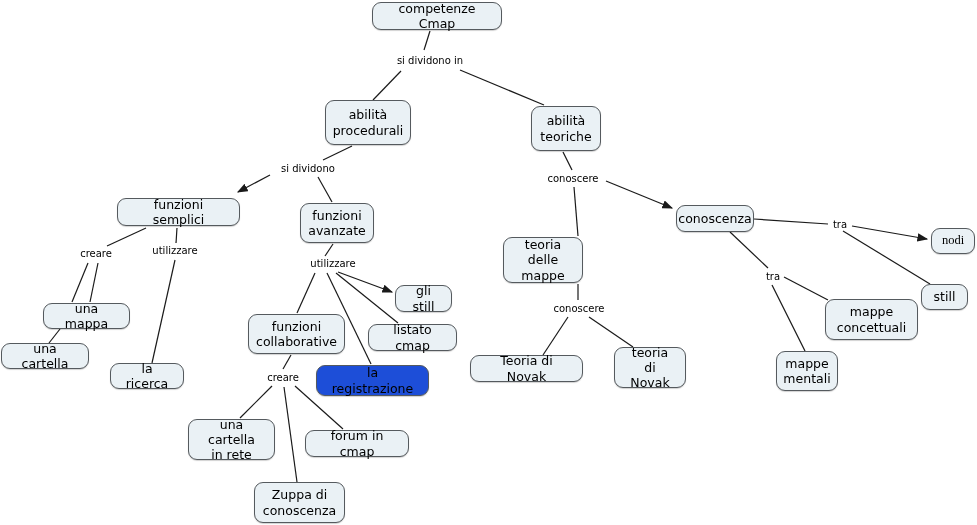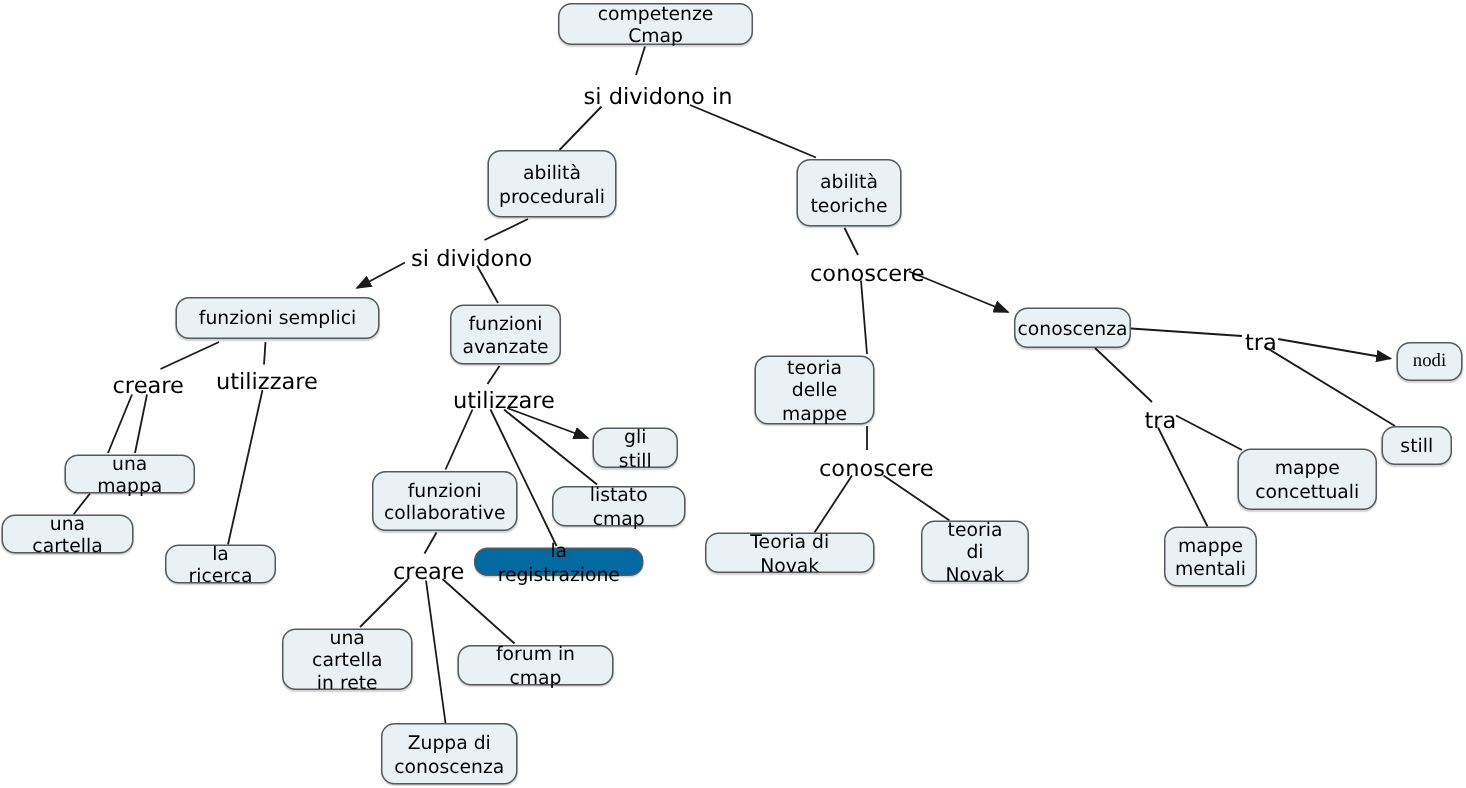--- a/index.html
+++ b/index.html
@@ -38,21 +38,21 @@
     display: flex;
     align-items: center;
     justify-content: center;
     padding: 2px 11px;
     white-space: pre-line;
     box-shadow: 0 1px 1px rgba(0,0,0,0.18);
   }
   .link-label {
     position: absolute;
     color: #000000;
-    font-size: 15px;
+    font-size: 10px;
     line-height: 1.2;
     white-space: nowrap;
     background: transparent;
     text-align: center;
   }
 </style>
 </head>
 <body>
 
 <div id="canvas">
@@ -97,31 +97,31 @@
         <line x1="784" y1="277" x2="828" y2="300" stroke="#1a1a1a" stroke-width="1.2"></line>
         <line x1="772" y1="285" x2="805" y2="351" stroke="#1a1a1a" stroke-width="1.2"></line>
       </g>
   </svg>
   <div id="nodes-group">
       <div class="node" style="left: 372px; top: 2px; width: 130px; height: 28px; background: rgb(234, 241, 245); border-color: rgb(85, 90, 94);">competenze Cmap</div>
       <div class="node" style="left: 325px; top: 100px; width: 86px; height: 45px; background: rgb(234, 241, 245); border-color: rgb(85, 90, 94);">abilità
 procedurali</div>
       <div class="node" style="left: 531px; top: 106px; width: 70px; height: 45px; background: rgb(234, 241, 245); border-color: rgb(85, 90, 94);">abilità
 teoriche</div>
-      <div class="node" style="left: 117px; top: 198px; width: 136px; height: 28px; background: rgb(234, 241, 245); border-color: rgb(85, 90, 94);">funzioni semplici</div>
+      <div class="node" style="left: 117px; top: 198px; width: 123px; height: 28px; background: rgb(234, 241, 245); border-color: rgb(85, 90, 94);">funzioni semplici</div>
       <div class="node" style="left: 300px; top: 203px; width: 74px; height: 40px; background: rgb(234, 241, 245); border-color: rgb(85, 90, 94);">funzioni
 avanzate</div>
       <div class="node" style="left: 43px; top: 303px; width: 87px; height: 26px; background: rgb(234, 241, 245); border-color: rgb(85, 90, 94);">una mappa</div>
       <div class="node" style="left: 1px; top: 343px; width: 88px; height: 26px; background: rgb(234, 241, 245); border-color: rgb(85, 90, 94);">una cartella</div>
       <div class="node" style="left: 110px; top: 363px; width: 74px; height: 26px; background: rgb(234, 241, 245); border-color: rgb(85, 90, 94);">la ricerca</div>
       <div class="node" style="left: 248px; top: 314px; width: 97px; height: 40px; background: rgb(234, 241, 245); border-color: rgb(85, 90, 94);">funzioni
 collaborative</div>
       <div class="node" style="left: 395px; top: 285px; width: 57px; height: 27px; background: rgb(234, 241, 245); border-color: rgb(85, 90, 94);">gli still</div>
       <div class="node" style="left: 368px; top: 324px; width: 89px; height: 27px; background: rgb(234, 241, 245); border-color: rgb(85, 90, 94);">listato cmap</div>
-      <div class="node" style="left: 316px; top: 365px; width: 113px; height: 19px; background: #0369a1; border-color: rgb(85, 90, 94);">la registrazione</div>
+      <div class="node" style="left: 316px; top: 365px; width: 113px; height: 31px; background: #1d4ed8; border-color: rgb(85, 90, 94);">la registrazione</div>
       <div class="node" style="left: 188px; top: 419px; width: 87px; height: 41px; background: rgb(234, 241, 245); border-color: rgb(85, 90, 94);">una cartella
 in rete</div>
       <div class="node" style="left: 305px; top: 430px; width: 104px; height: 27px; background: rgb(234, 241, 245); border-color: rgb(85, 90, 94);">forum in cmap</div>
       <div class="node" style="left: 254px; top: 482px; width: 91px; height: 41px; background: rgb(234, 241, 245); border-color: rgb(85, 90, 94);">Zuppa di
 conoscenza</div>
       <div class="node" style="left: 503px; top: 237px; width: 80px; height: 46px; background: rgb(234, 241, 245); border-color: rgb(85, 90, 94);">teoria
 delle mappe</div>
       <div class="node" style="left: 470px; top: 355px; width: 113px; height: 27px; background: rgb(234, 241, 245); border-color: rgb(85, 90, 94);">Teoria di Novak</div>
       <div class="node" style="left: 614px; top: 347px; width: 72px; height: 41px; background: rgb(234, 241, 245); border-color: rgb(85, 90, 94);">teoria di
 Novak</div>

